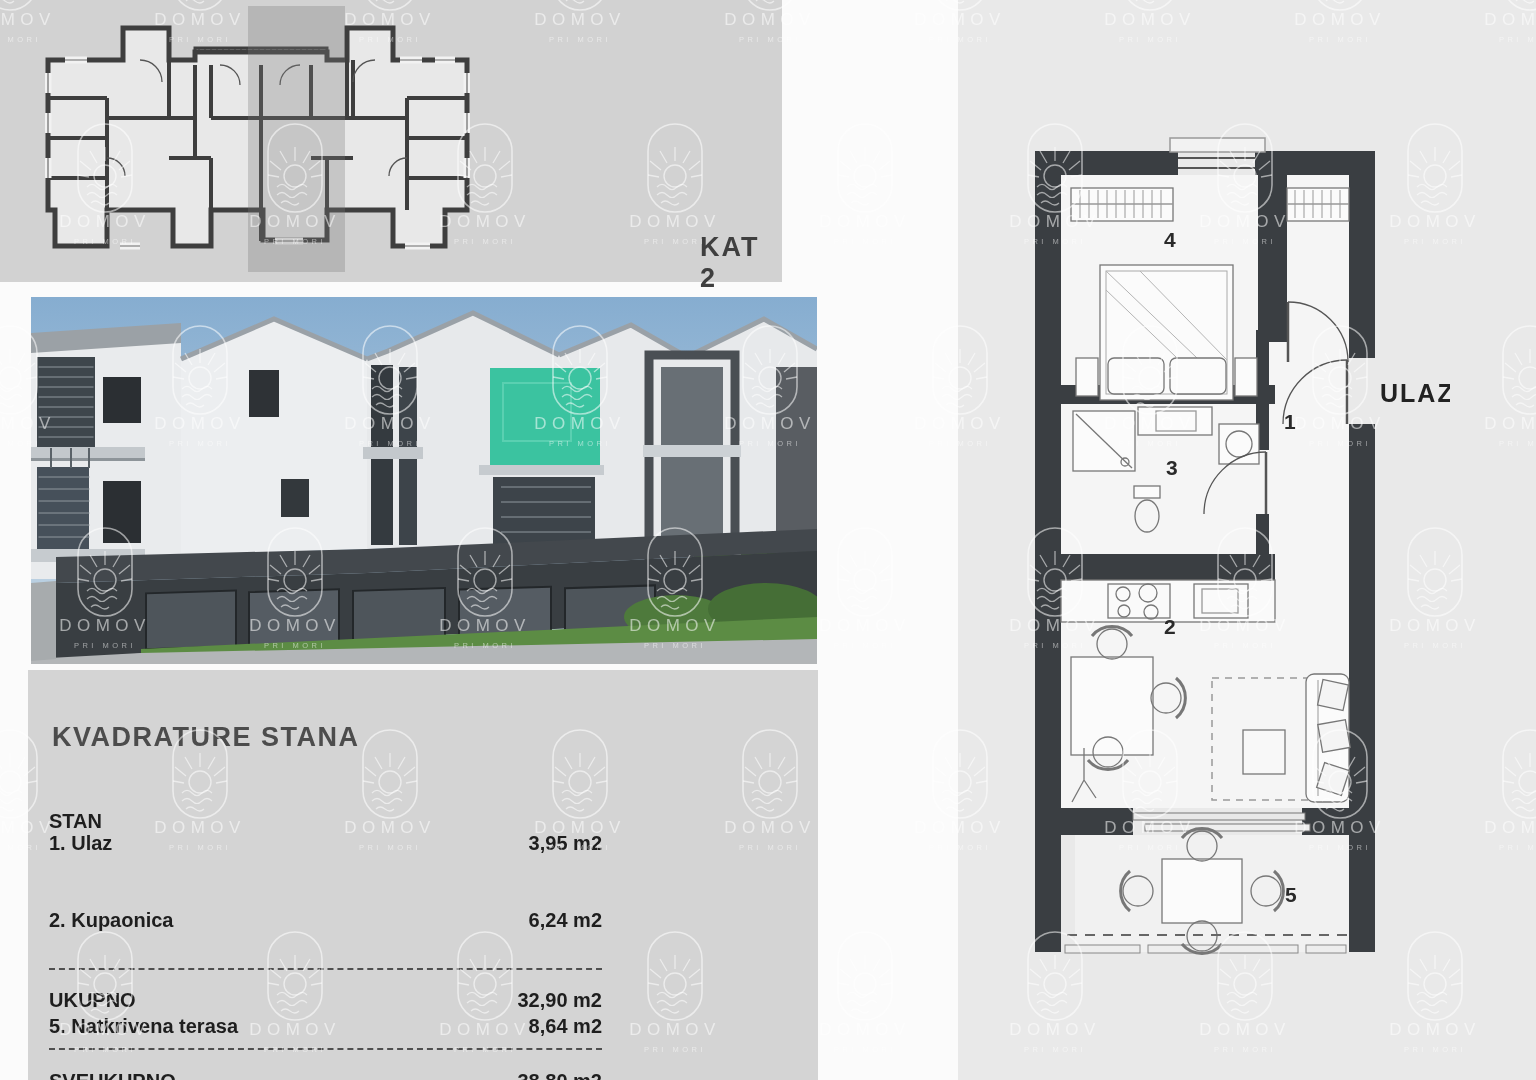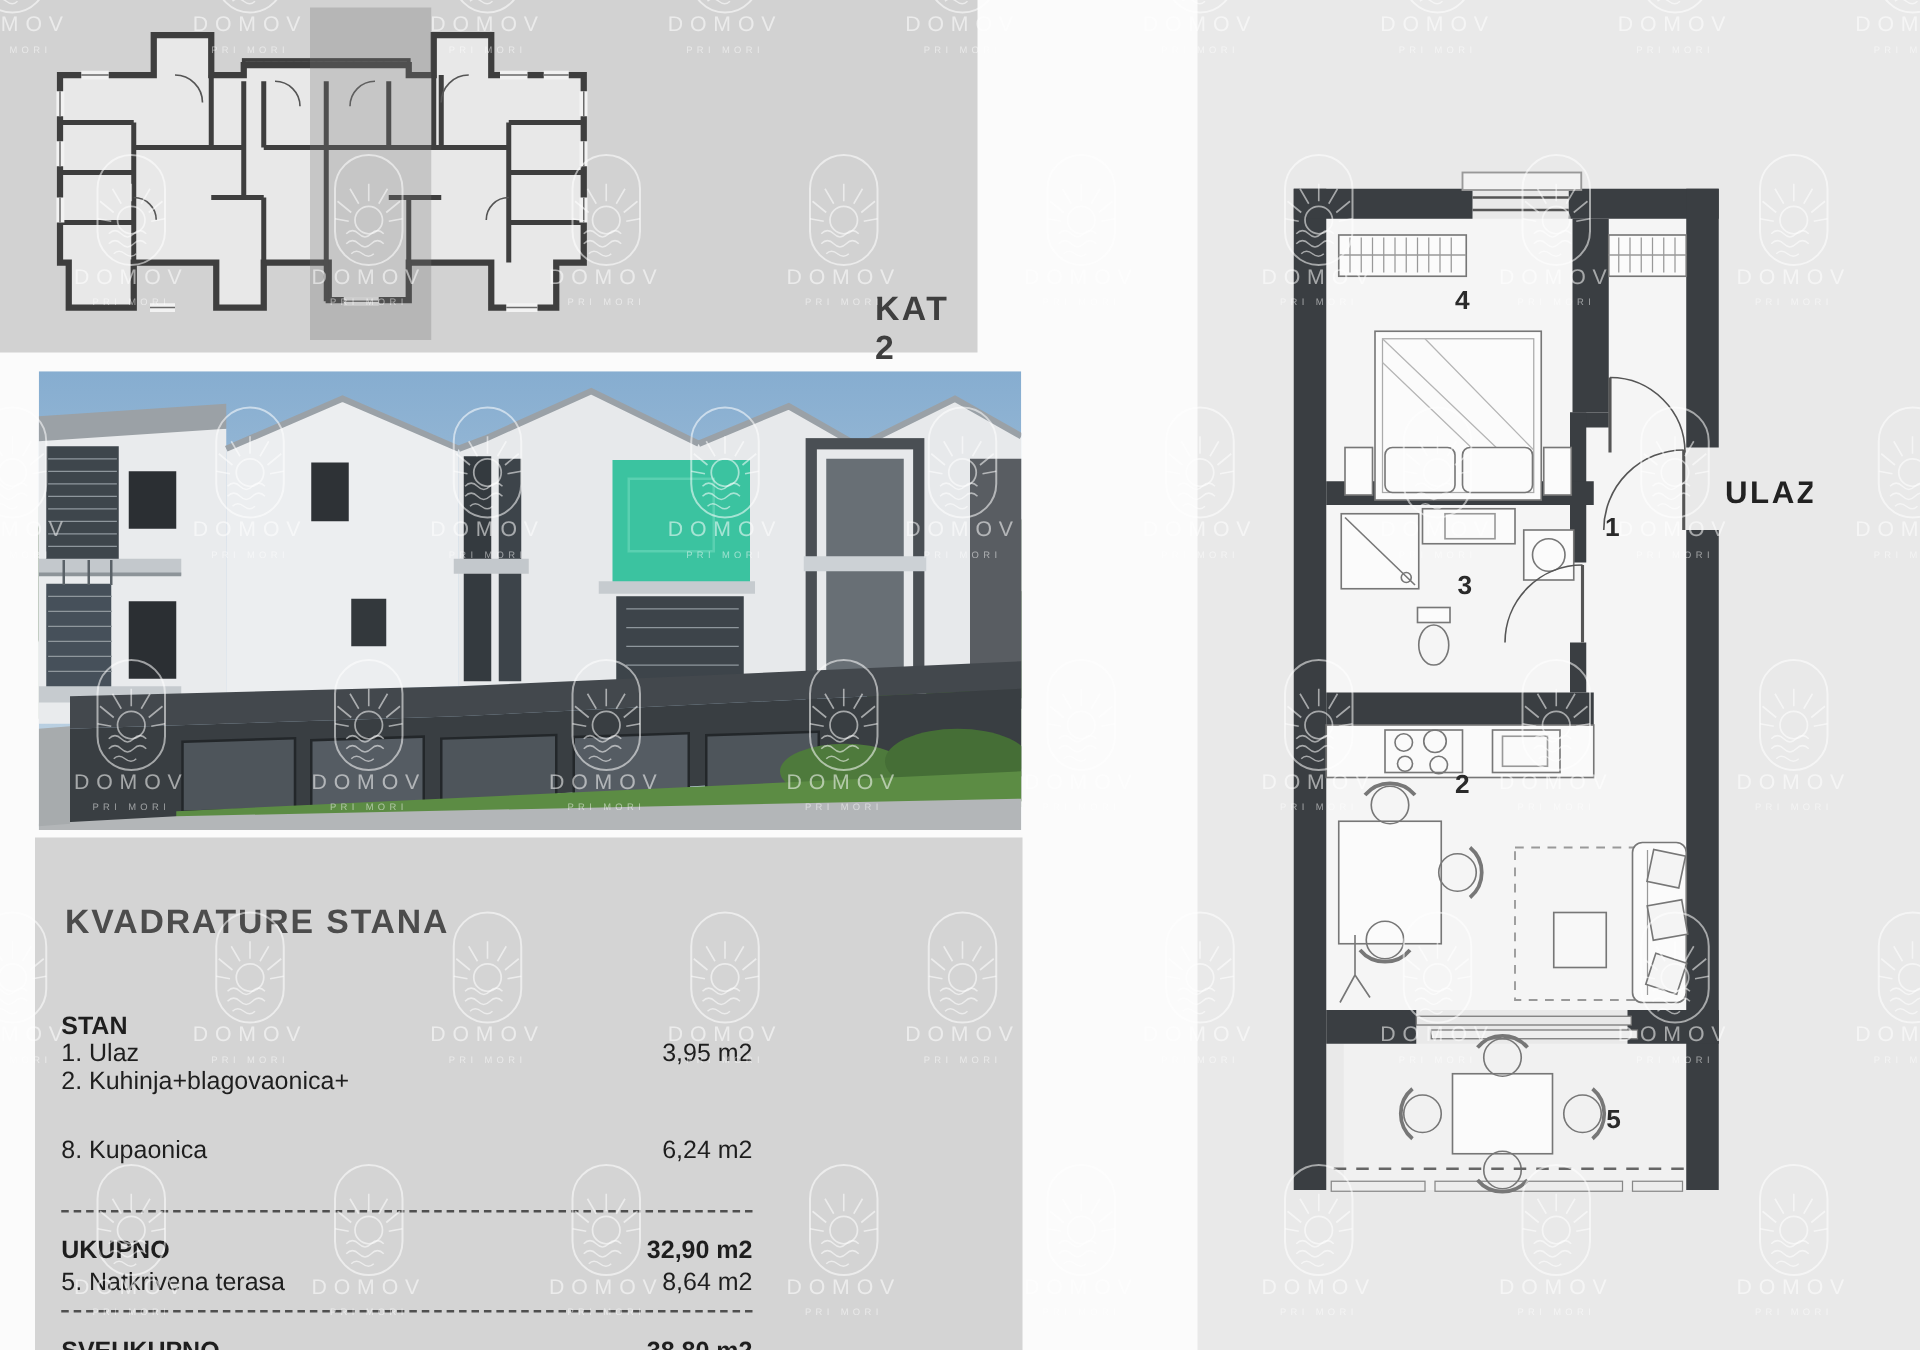--- a/index.html
+++ b/index.html
@@ -9,21 +9,21 @@
   
   #top-band{left:0;top:0;width:782px;height:282px;background:#d2d2d2;}
   #mini-plan{left:45px;top:8px;}
   #highlight-strip{left:248px;top:6px;width:97px;height:266px;background:rgba(118,118,118,.30);}
   #kat-label{left:700px;top:232px;font-size:27px;font-weight:bold;color:#3f3f3f;letter-spacing:2px;}
   
   #photo{left:31px;top:297px;}
   
   #summary-panel{left:28px;top:670px;width:790px;height:410px;background:#d4d4d4;}
   #summary-title{left:24px;top:52px;font-size:27px;font-weight:bold;color:#4c4c4c;letter-spacing:1.5px;position:absolute;}
-  .srow{position:absolute;left:21px;width:553px;font-size:20px;color:#1e1e1e;white-space:nowrap;}
+  .srow{position:absolute;left:21px;width:553px;font-size:20px;color:#1e1e1e;white-space:nowrap;font-weight:bold;}
   .srow .val{position:absolute;right:0;top:0;}
   .srow.bold{font-weight:bold;}
   .srow.indent{padding-left:10px;}
   .sdiv{position:absolute;left:21px;width:553px;border-top:2px dashed #4f4f4f;height:0;}
   
   #right-panel{left:958px;top:0;width:578px;height:1080px;background:#e9e9e9;}
   #floor-plan{left:1020px;top:130px;}
   
   #wm{left:0;top:0;pointer-events:none;}
   .wm-text{font-family:"Liberation Sans",sans-serif;}
@@ -150,22 +150,21 @@
   <path d="M110,352 L786,320 L786,348 L110,364 Z" fill="#5c8c44"></path>
   <path d="M0,362 L110,356 L786,342 L786,367 L0,367 Z" fill="#b3b6b8"></path>
   <path d="M0,286 L25,284 L25,362 L0,364 Z" fill="#a7abad"></path>
 </svg>
 
 <div class="abs" id="summary-panel">
   <div id="summary-title">KVADRATURE STANA</div>
 
   <div class="srow bold" style="top:140px"><span>STAN</span></div>
   <div class="srow" style="top:162px"><span>1. Ulaz</span><span class="val">3,95 m2</span></div>
-  <div class="srow" style="top:184px"><span>2. Kuhinja+blagovaonica+</span></div>
-  <div class="srow" style="top:239px"><span>8. Kupaonica</span><span class="val">6,24 m2</span></div>
+  <div class="srow" style="top:239px"><span>2. Kupaonica</span><span class="val">6,24 m2</span></div>
   <div class="sdiv" style="top:298px"></div>
   <div class="srow bold" style="top:319px"><span>UKUPNO</span><span class="val">32,90 m2</span></div>
   <div class="srow" style="top:345px"><span>5. Natkrivena terasa</span><span class="val">8,64 m2</span></div>
   <div class="sdiv" style="top:378px"></div>
   <div class="srow bold" style="top:400px"><span>SVEUKUPNO</span><span class="val">38,80 m2</span></div>
 </div>
 
 <div class="abs" id="right-panel"></div>
 <svg class="abs" id="floor-plan" width="430" height="840" viewBox="0 0 430 840">
 

